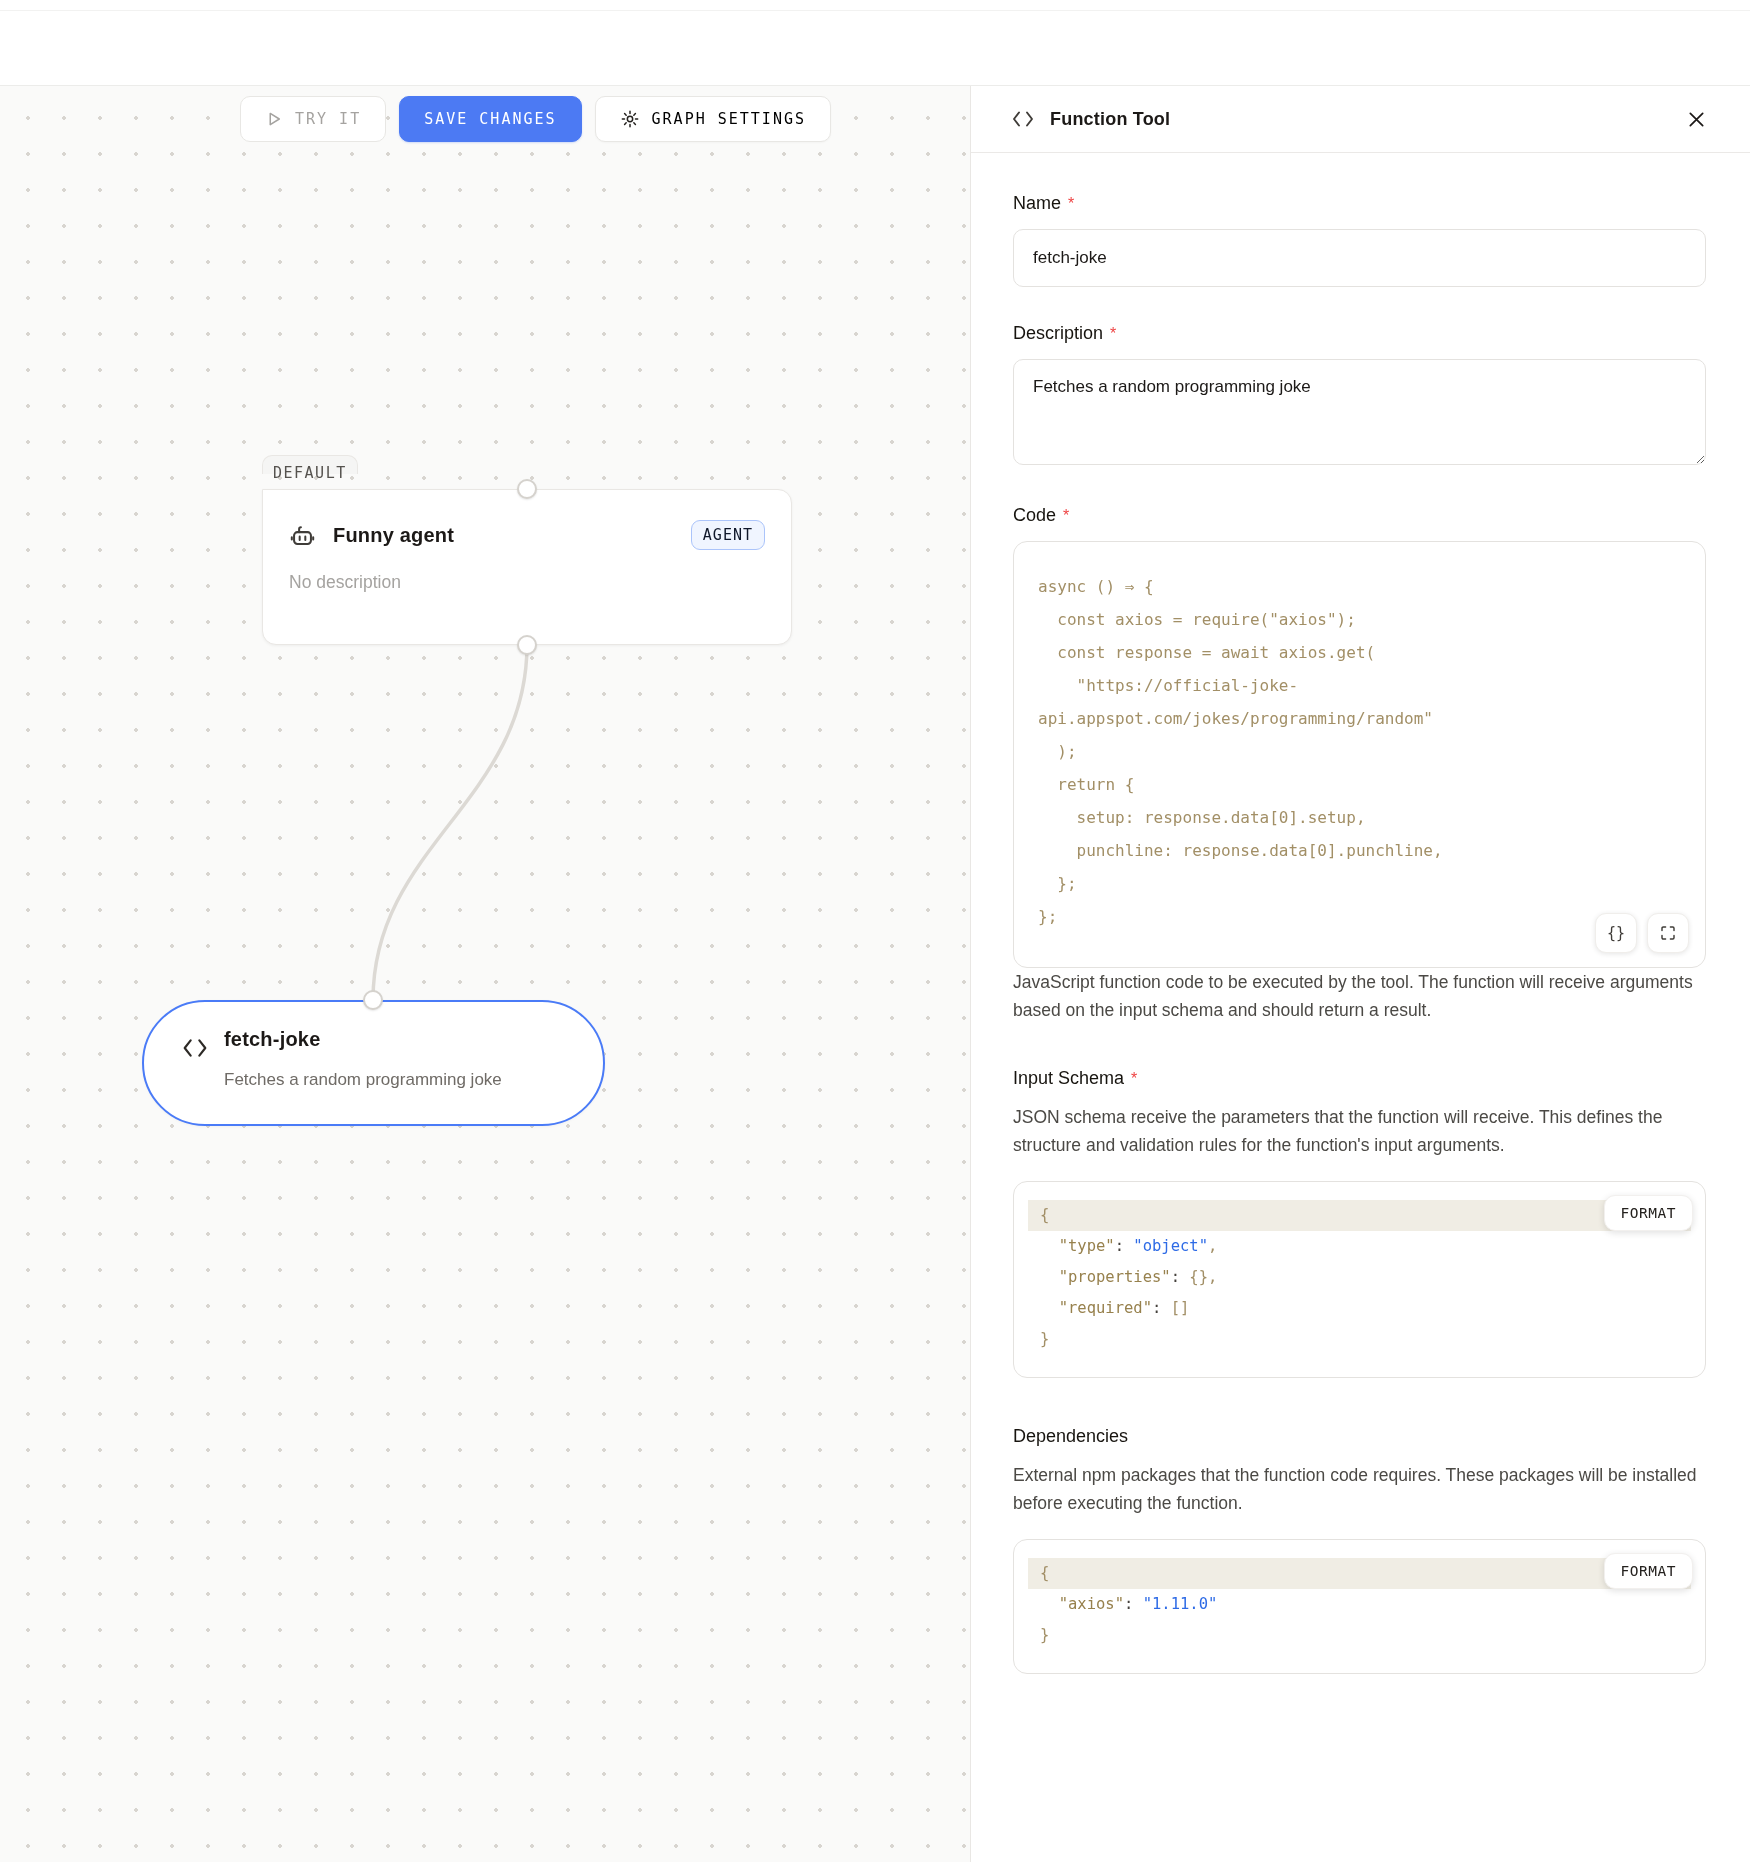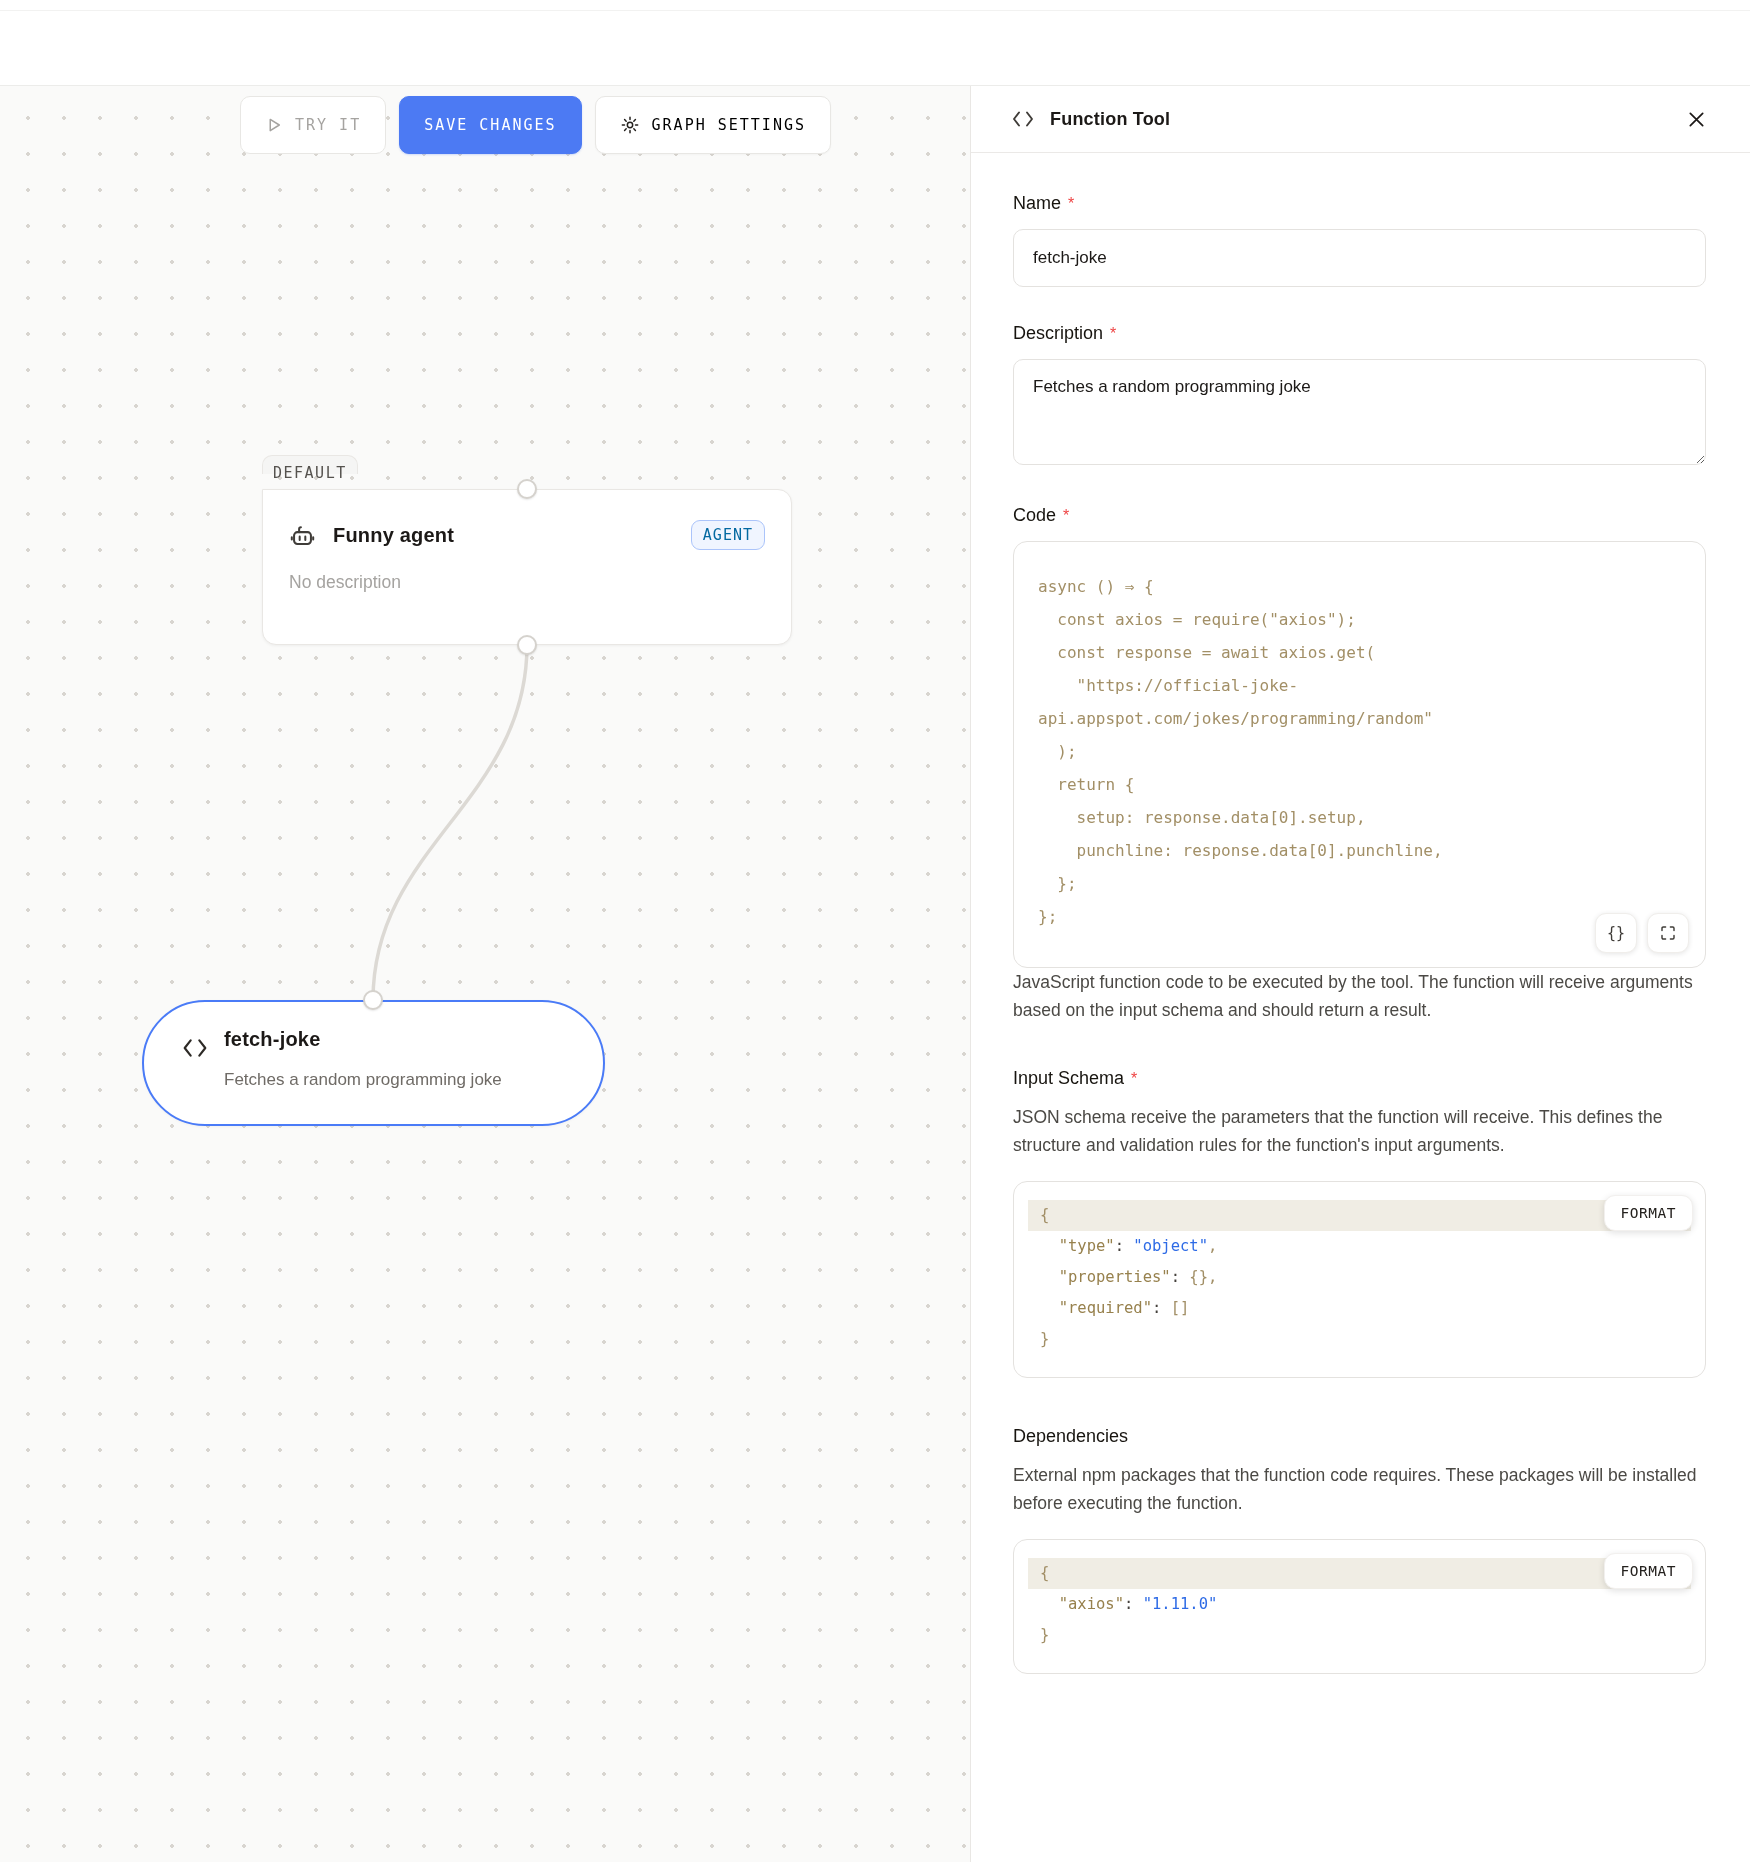--- a/index.html
+++ b/index.html
@@ -10,36 +10,36 @@
   .topbar { position:absolute; left:0; top:0; width:1750px; height:86px; background:#fff; border-bottom:1px solid #ececea; z-index:5; }
   .topbar .innerline { position:absolute; left:0; top:10px; width:100%; height:1px; background:#f2f2f1; }
 
   
   .canvas { position:absolute; left:0; top:86px; width:970px; height:1776px; background:#fafaf9;
     background-image:radial-gradient(circle, #d8d5d0 1.7px, transparent 1.8px);
     background-size:36px 36px; background-position:10px 14px; overflow:hidden; }
   svg.edges { position:absolute; left:0; top:0; width:970px; height:1776px; pointer-events:none; }
 
   .toolbar { position:absolute; left:240px; top:10px; display:flex; gap:13px; }
-  .tbtn { height:58px; display:flex; align-items:center; gap:12px; padding:0 24px; border-radius:10px;
+  .tbtn { height:46px; display:flex; align-items:center; gap:12px; padding:0 24px; border-radius:10px;
     font-family:"DejaVu Sans Mono", monospace; font-size:15px; letter-spacing:2px; cursor:pointer; white-space:nowrap; }
   .tbtn.ghost { background:#fff; border:1px solid #e8e7e4; color:#a5a3a0; }
   .tbtn.primary { background:#4c7af3; color:#fff; border:1px solid #4c7af3; box-shadow:0 1px 2px rgba(76,122,243,.25); }
   .tbtn.outline { background:#fff; border:1px solid #e8e7e4; color:#000000; box-shadow:0 1px 2px rgba(0,0,0,.03); }
 
   
   .group-tab { position:absolute; left:262px; top:369px; height:19px; line-height:34px; padding:0 10px;
     background:#f5f5f4; border:1px solid #e9e7e4; border-bottom:none; border-radius:10px 10px 0 0;
     font-family:"DejaVu Sans Mono", monospace; font-size:15px; letter-spacing:1.5px; color:#55524e; }
   .agent-card { position:absolute; left:262px; top:403px; width:530px; height:156px; background:#fff;
     border:1px solid #e9e7e4; border-radius:0 14px 14px 14px; box-shadow:0 1px 3px rgba(0,0,0,.05); }
   .agent-row { display:flex; align-items:center; padding:30px 26px 0 26px; }
   .agent-title { font-size:20px; font-weight:700; margin-left:17px; letter-spacing:.2px; }
   .agent-badge { margin-left:auto; font-family:"DejaVu Sans Mono", monospace; font-size:15px; letter-spacing:1px;
-    color:#0369a1; background:#f0f5ff; border:1px solid #abc4fa; border-radius:9px; padding:5px 11px; }
+    color:#0f172a; background:#f0f5ff; border:1px solid #abc4fa; border-radius:9px; padding:5px 11px; }
   .agent-desc { padding:22px 26px 0 26px; font-size:17.5px; color:#a5a3a0; }
 
   .handle { position:absolute; width:20px; height:20px; border-radius:50%; background:#fff; border:2px solid #d5d2cd;
     box-shadow:0 1px 2px rgba(0,0,0,.10); z-index:3; }
 
   
   .tool-node { position:absolute; left:142px; top:914px; width:463px; height:126px; background:#fff;
     border:2px solid #4a7bf7; border-radius:63px; box-shadow:0 1px 3px rgba(0,0,0,.04); }
   .tool-node .code-ic { position:absolute; left:38px; top:34px; }
   .tool-title { position:absolute; left:80px; top:26px; font-size:20px; font-weight:700; letter-spacing:.2px; }

